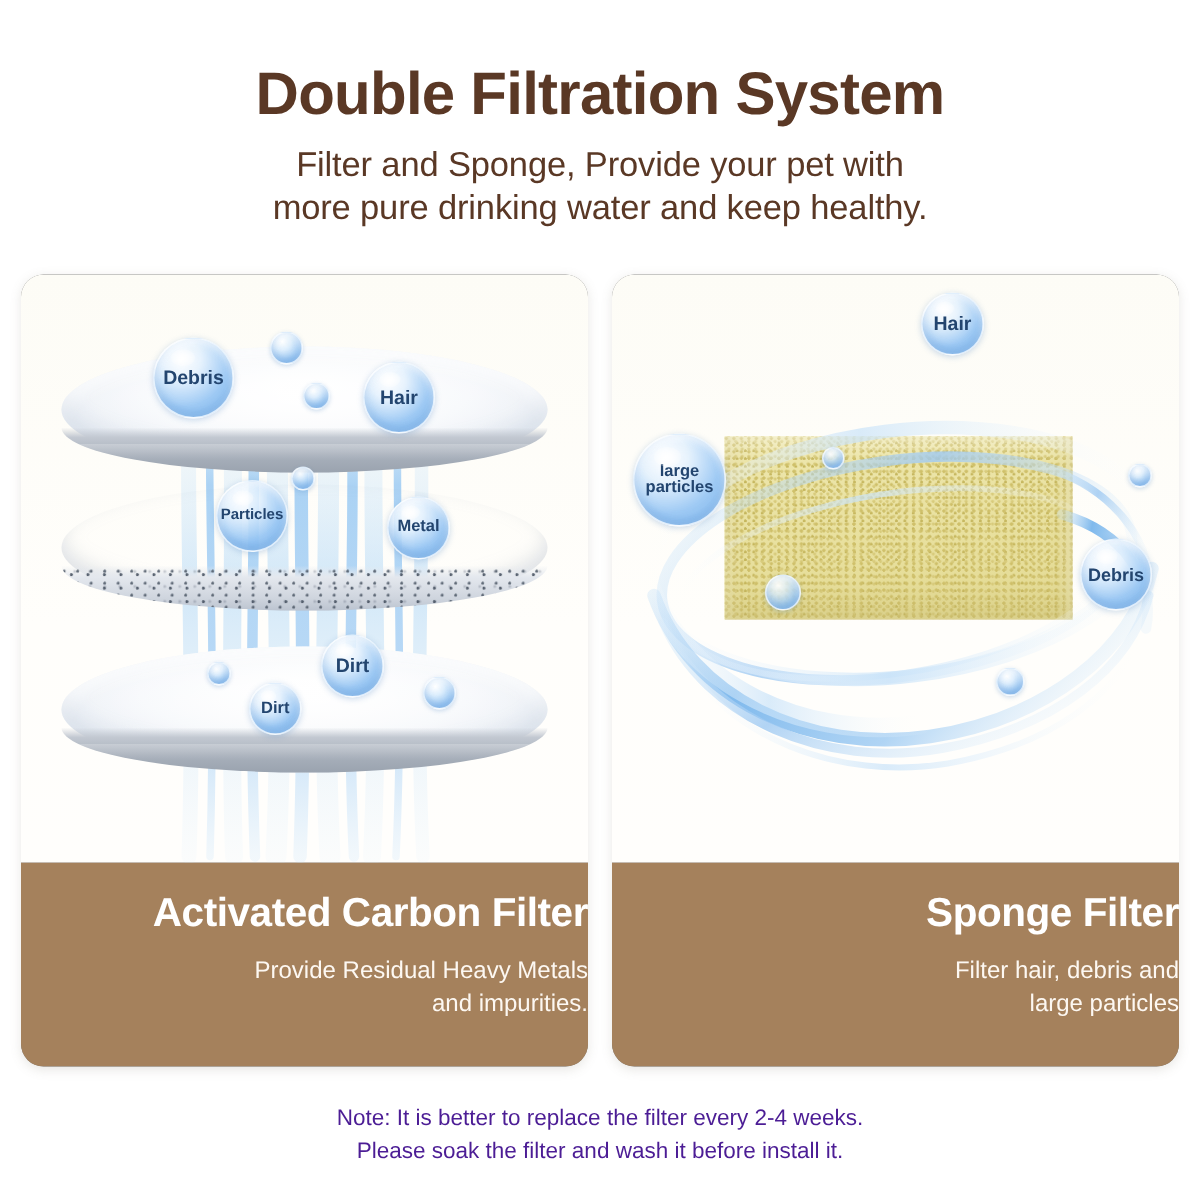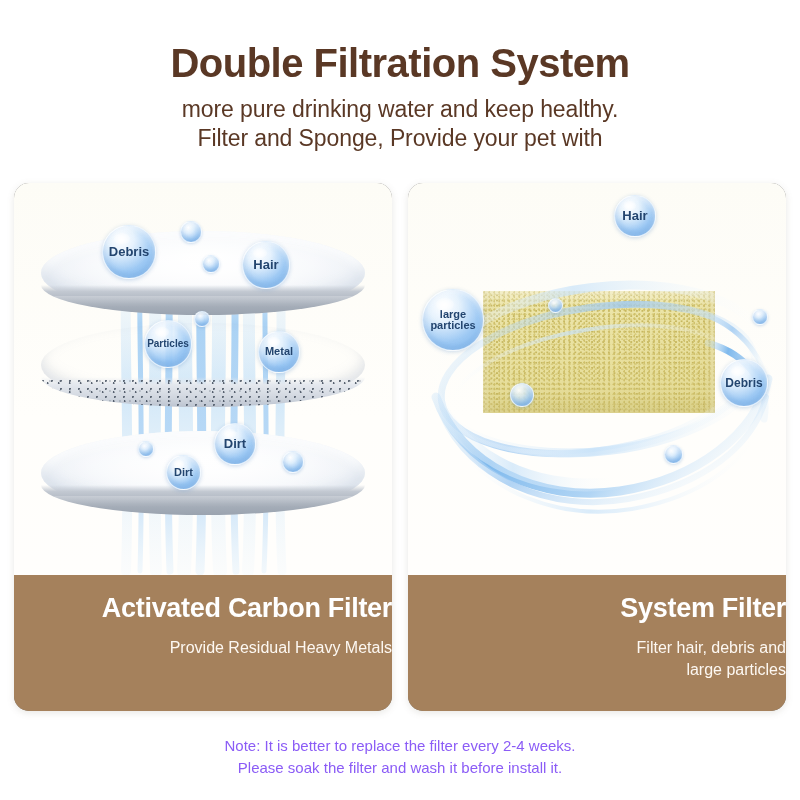--- a/index.html
+++ b/index.html
@@ -244,33 +244,33 @@
     border: 1px solid rgba(255,255,255,0.7);
   }
 
   
   .note {
     position: absolute;
     left: 0;
     top: 735px;
     width: 800px;
     text-align: center;
-    color: #8b5cf6;
+    color: #4c1d95;
     font-size: 15px;
     line-height: 1.45;
   }
 </style>
 </head>
 <body>
 
 <div class="header">
   <h1 class="title">Double Filtration System</h1>
   <div class="subtitle">
+    <div>Filter and Sponge, Provide your pet with</div>
     <div>more pure drinking water and keep healthy.</div>
-    <div>Filter and Sponge, Provide your pet with</div>
   </div>
 </div>
 
 <div class="cards">
 
   <div class="card">
     <div class="card-art">
 
       <svg class="streams" viewBox="0 0 190 330" preserveAspectRatio="none">
         <defs>
@@ -329,20 +329,21 @@
       <div class="bubble-plain" style="left:188px; top:72px; width:16px; height:16px;"></div>
       <div class="bubble-plain" style="left:180px; top:128px; width:14px; height:14px;"></div>
       <div class="bubble-plain" style="left:124px; top:258px; width:14px; height:14px;"></div>
       <div class="bubble-plain" style="left:268px; top:268px; width:20px; height:20px;"></div>
     </div>
 
     <div class="card-band">
       <div class="band-title">Activated Carbon Filter</div>
       <div class="band-sub">
         <div>Provide Residual Heavy Metals</div>
+        <div>and impurities.</div>
       </div>
     </div>
   </div>
 
   <div class="card">
     <div class="card-art">
       <div class="sponge-wrap">
 
         <div class="sponge"></div>
 
@@ -387,21 +388,21 @@
         <div class="bubble" style="left:312px; top:176px; width:48px; height:48px; font-size:12px;">Debris</div>
 
         <div class="bubble-plain" style="left:140px; top:115px; width:13px; height:13px;"></div>
         <div class="bubble-plain" style="left:102px; top:200px; width:22px; height:22px;"></div>
         <div class="bubble-plain" style="left:344px; top:126px; width:14px; height:14px;"></div>
         <div class="bubble-plain" style="left:256px; top:262px; width:17px; height:17px;"></div>
       </div>
     </div>
 
     <div class="card-band">
-      <div class="band-title">System Filter</div>
+      <div class="band-title">Sponge Filter</div>
       <div class="band-sub">
         <div>Filter hair, debris and</div>
         <div>large particles</div>
       </div>
     </div>
   </div>
 </div>
 
 <div class="note">
   <div>Note: It is better to replace the filter every 2-4 weeks.</div>

